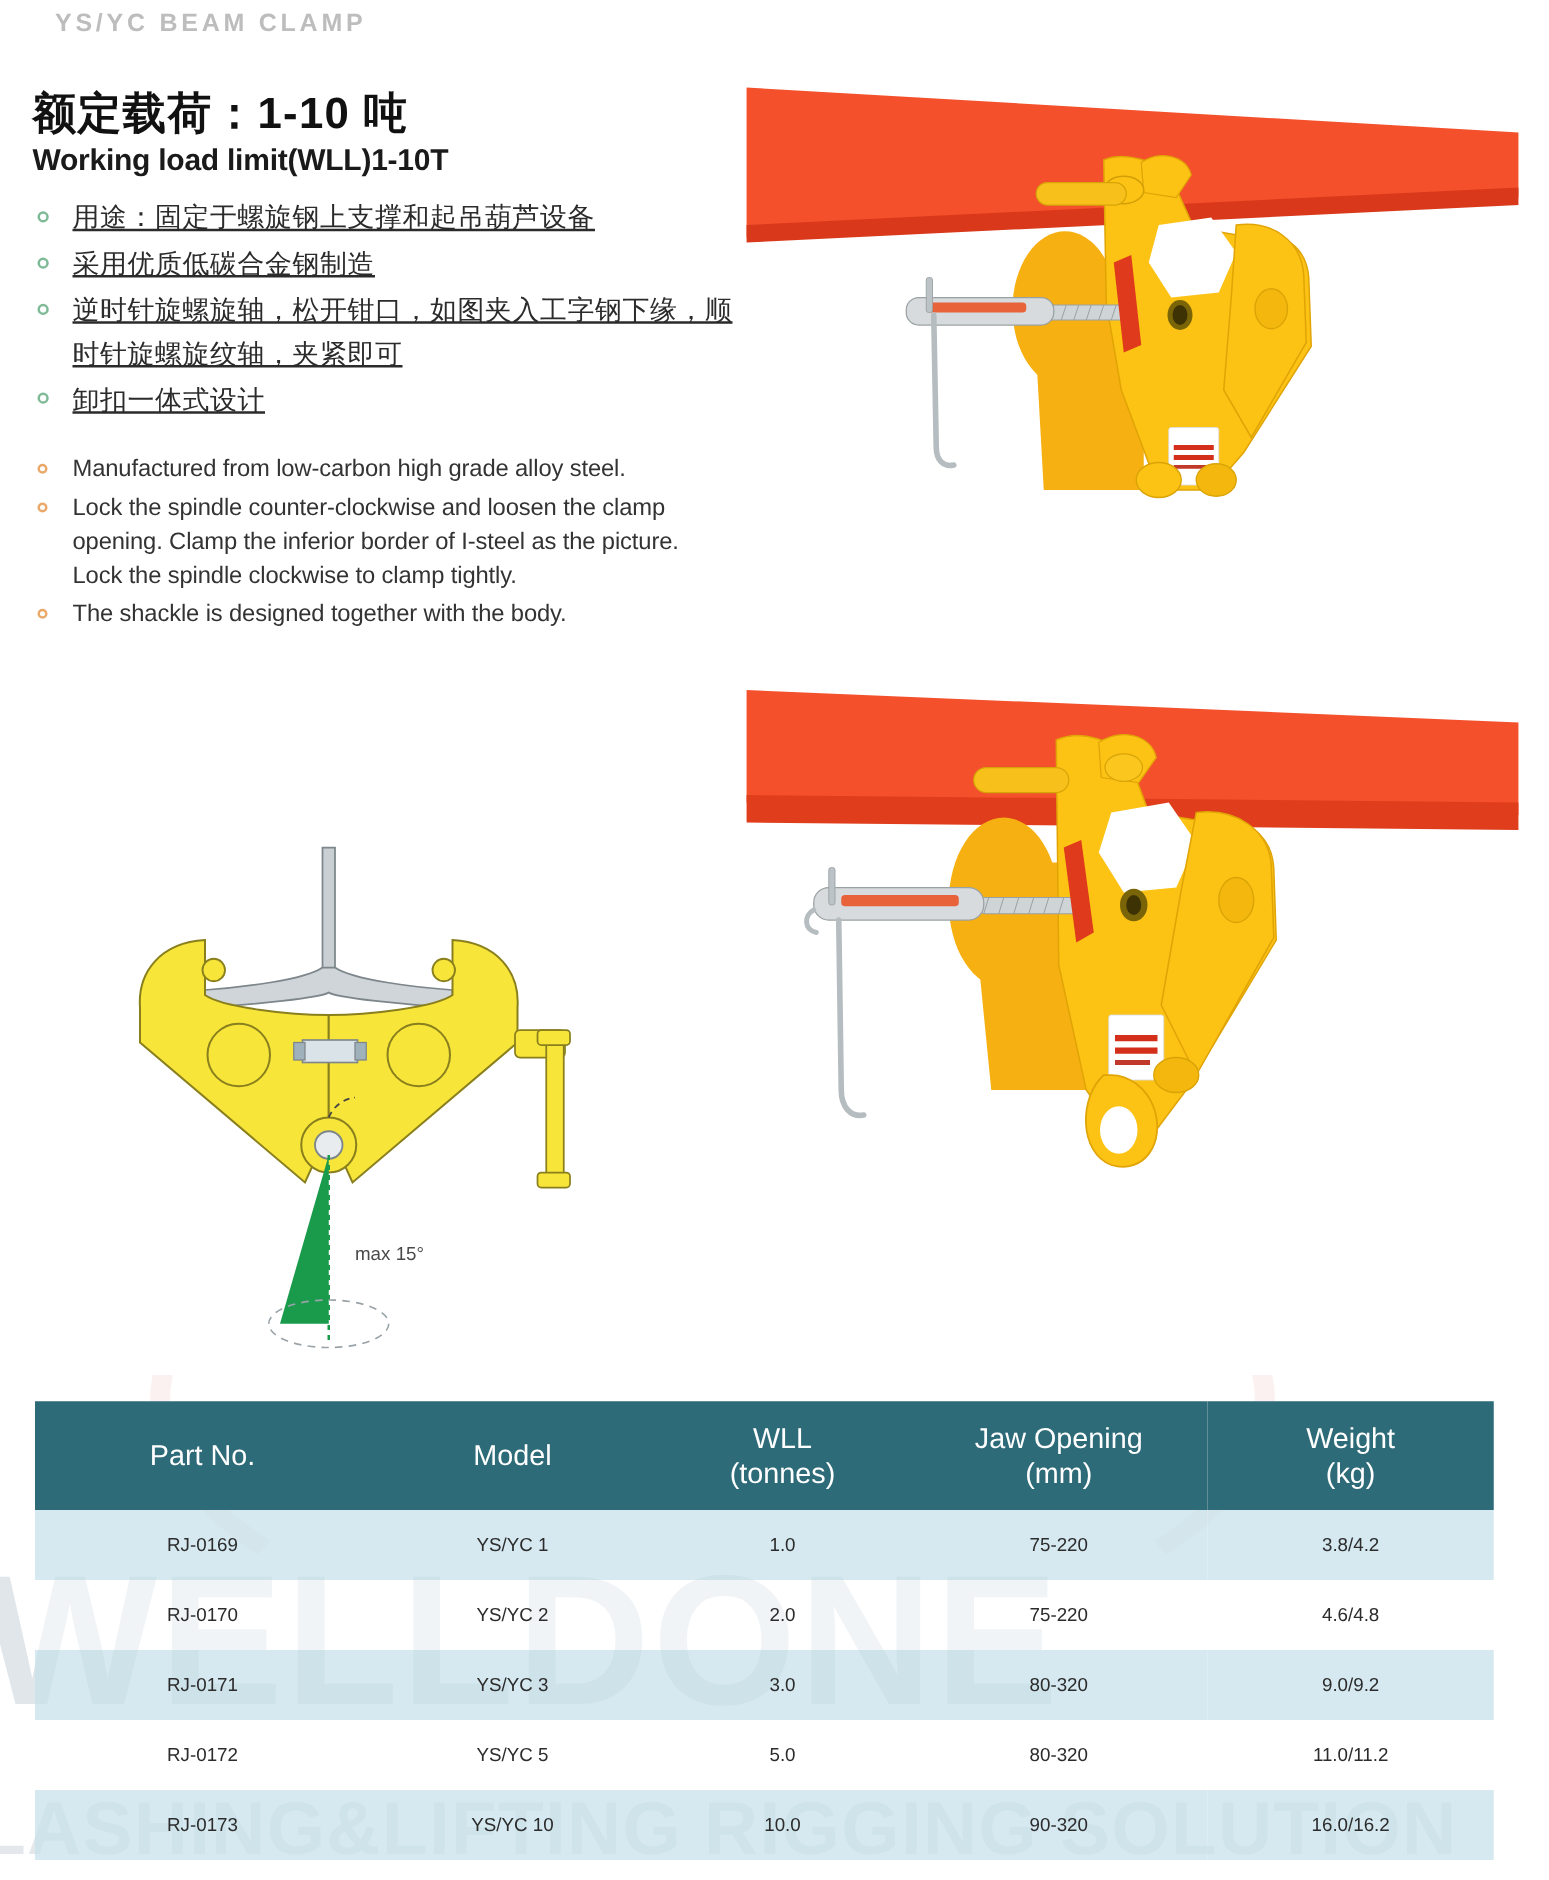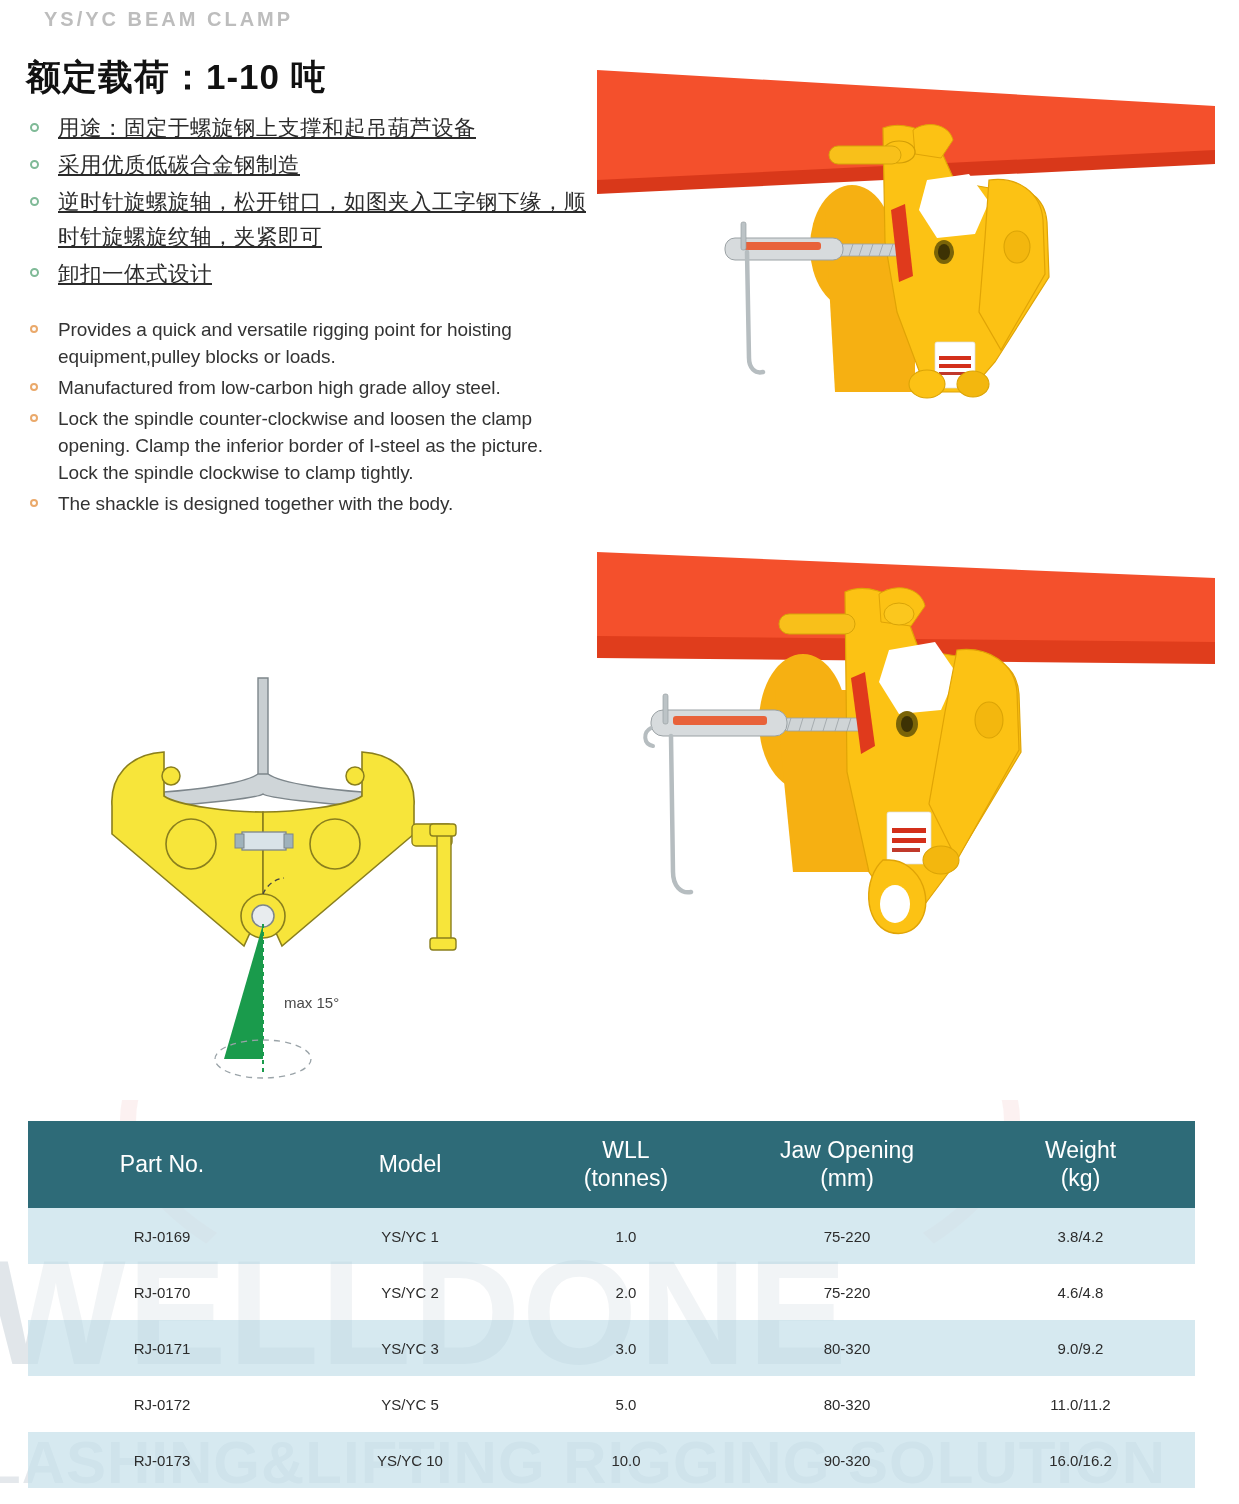--- a/index.html
+++ b/index.html
@@ -12,21 +12,21 @@
   .page { position: relative; width: 1239px; height: 1504px; background: #fff; }
 
   
   .top-title {
     position: absolute; left: 44px; top: 8px;
     font-size: 20px; font-weight: 600; letter-spacing: 3px;
     color: #bdbdbd; white-space: nowrap;
   }
 
   
-  .left-col { position: absolute; left: 26px; top: 56px; width: 560px; }
+  .left-col { position: absolute; left: 26px; top: 70px; width: 560px; }
 
   .headline-cn {
     font-size: 35px; font-weight: 800; color: #111;
     letter-spacing: 1px; line-height: 1.18;
   }
   .headline-en {
     font-size: 24px; font-weight: 700; color: #1a1a1a;
     letter-spacing: -0.2px; margin-top: 4px; white-space: nowrap;
   }
 
@@ -116,30 +116,30 @@
 </head>
 <body>
 
 <div class="page">
 
   <div class="top-title">YS/YC BEAM CLAMP</div>
 
   <div class="left-col">
 
     <div class="headline-cn">额定载荷：1-10 吨</div>
+    <div class="headline-en">Working load limit(WLL)1-10T</div>
 
     <ul class="blist cn-list">
       <li><span class="bullet"></span><span>用途：固定于螺旋钢上支撑和起吊葫芦设备</span></li>
       <li><span class="bullet"></span><span>采用优质低碳合金钢制造</span></li>
       <li><span class="bullet"></span><span>逆时针旋螺旋轴，松开钳口，如图夹入工字钢下缘，顺时针旋螺旋纹轴，夹紧即可</span></li>
       <li><span class="bullet"></span><span>卸扣一体式设计</span></li>
     </ul>
 
     <ul class="blist en-list">
-      <li><span class="bullet"></span><span>Provides a quick and versatile rigging point for hoisting equipment,pulley blocks or loads.</span></li>
       <li><span class="bullet"></span><span>Manufactured from low-carbon high grade alloy steel.</span></li>
       <li><span class="bullet"></span><span>Lock the spindle counter-clockwise and loosen the clamp opening. Clamp the inferior border of I-steel as the picture. Lock the spindle clockwise to clamp tightly.</span></li>
       <li><span class="bullet"></span><span>The shackle is designed together with the body.</span></li>
     </ul>
   </div>
 
   <div class="diagram">
     <svg viewBox="0 0 410 450" xmlns="http://www.w3.org/2000/svg">
 
       <g>

